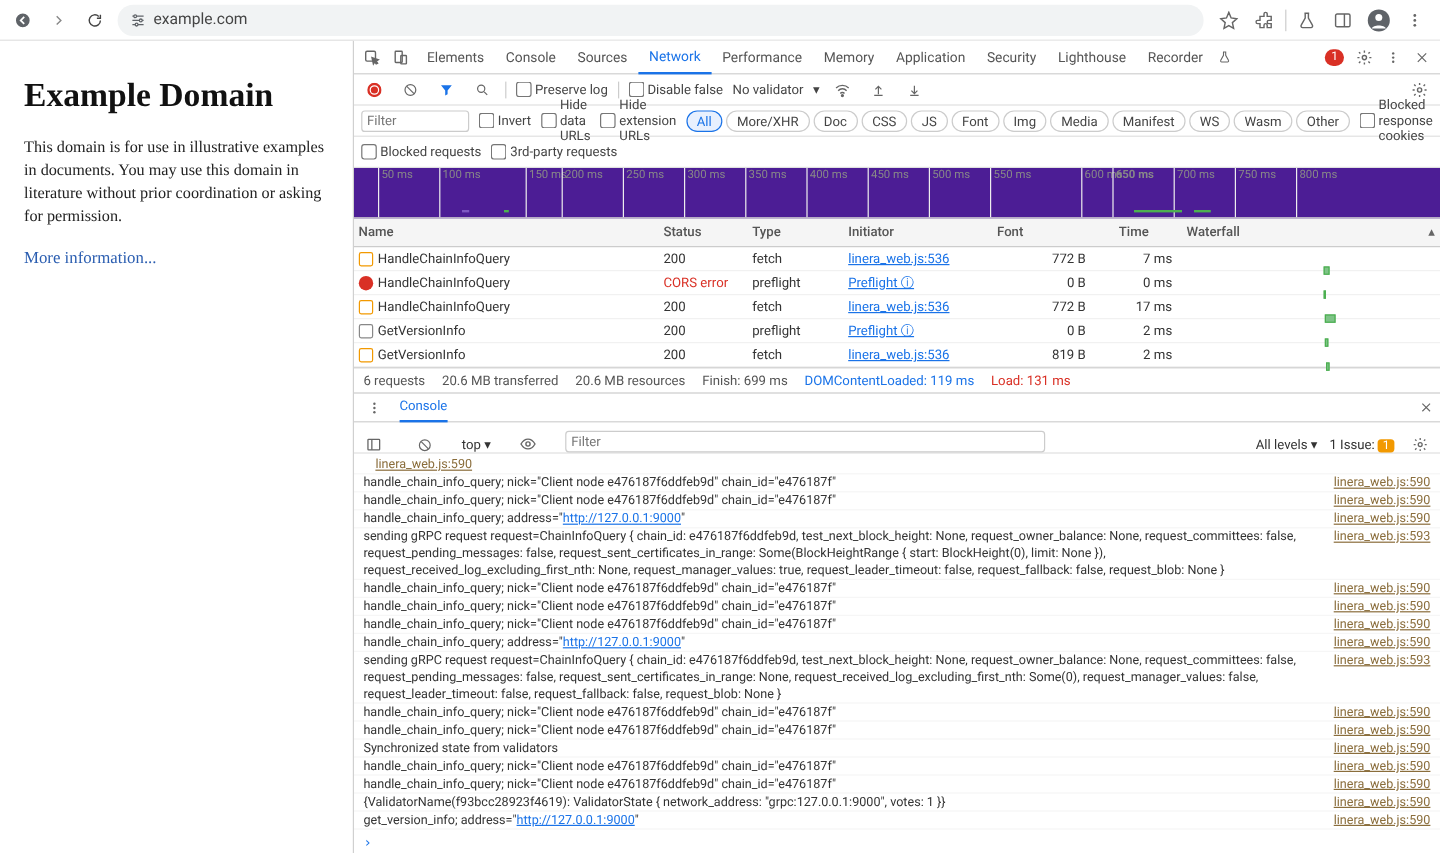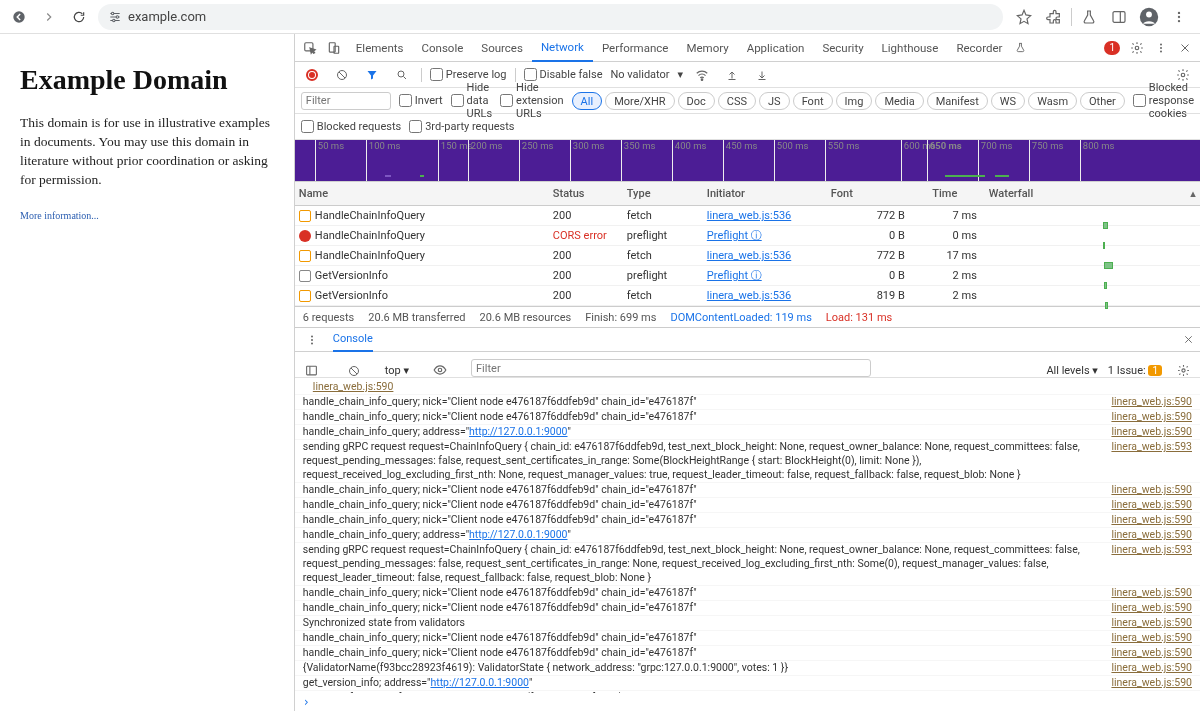--- a/index.html
+++ b/index.html
@@ -7,21 +7,21 @@
 .browser-bar { height: 34px; background: #fff; display: flex; align-items: center; padding: 0 8px; gap: 8px; border-bottom: 1px solid #e0e0e0; }
 .bb-btn { width: 22px; height: 22px; display: flex; align-items: center; justify-content: center; color: #444; border-radius: 50%; }
 .addr { flex: 1; display: flex; align-items: center; gap: 6px; background: #f1f3f4; height: 26px; border-radius: 14px; padding: 0 10px; color: #444; font-size: 13px; }
 .bb-right { display: flex; align-items: center; gap: 4px; }
 .bb-right .bb-btn { width: 26px; height: 26px; }
 
 .main { display: flex; height: calc(711px - 34px); }
 .left-pane { width: 376px; padding: 30px 20px; }
 .left-pane h1 { font-size: 28px; font-weight: 700; margin-bottom: 18px; font-family: Georgia, serif; color:#111; }
 .left-pane p { font-size: 13.5px; line-height: 1.4; margin-bottom: 18px; font-family: Georgia, serif; color:#222; }
-.left-pane a { color: #2a5db0; font-size: 10px; font-family: Georgia, serif; text-decoration: none; }
+.left-pane a { color: #2a5db0; font-size: 14px; font-family: Georgia, serif; text-decoration: none; }
 
 .devtools { flex: 1; display: flex; flex-direction: column; border-left: 1px solid #d0d0d0; background: #fff; font-size: 11.5px; }
 
 .dt-tabs { display: flex; align-items: center; height: 28px; border-bottom: 1px solid #d0d0d0; padding: 0 4px; gap: 2px; }
 .dt-tabs .tab { padding: 0 9px; height: 28px; display: flex; align-items: center; color: #555; cursor: default; }
 .dt-tabs .tab.active { color: #1a73e8; border-bottom: 2px solid #1a73e8; }
 .dt-tabs .spacer { flex: 1; }
 .dt-icon { width: 22px; display: flex; justify-content: center; color: #666; }
 .err-badge { background: #d93025; color: #fff; border-radius: 8px; padding: 0 5px; font-size: 10px; line-height: 14px; margin-right: 4px; }
 

